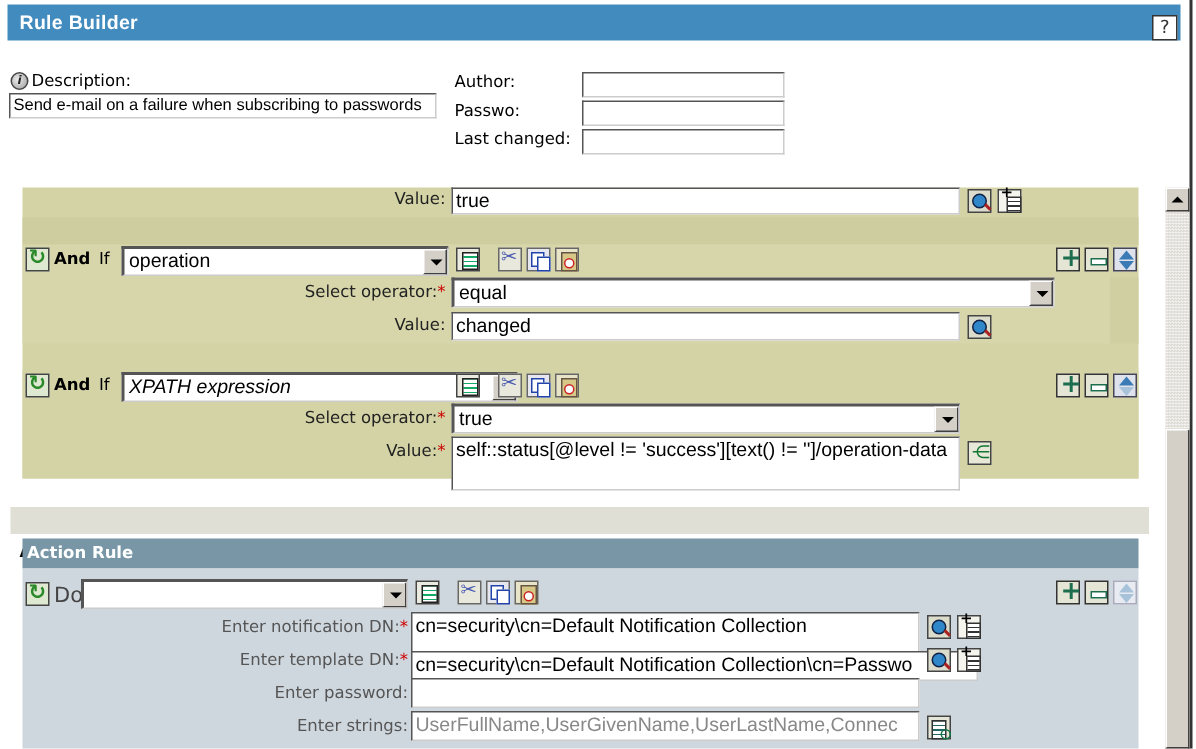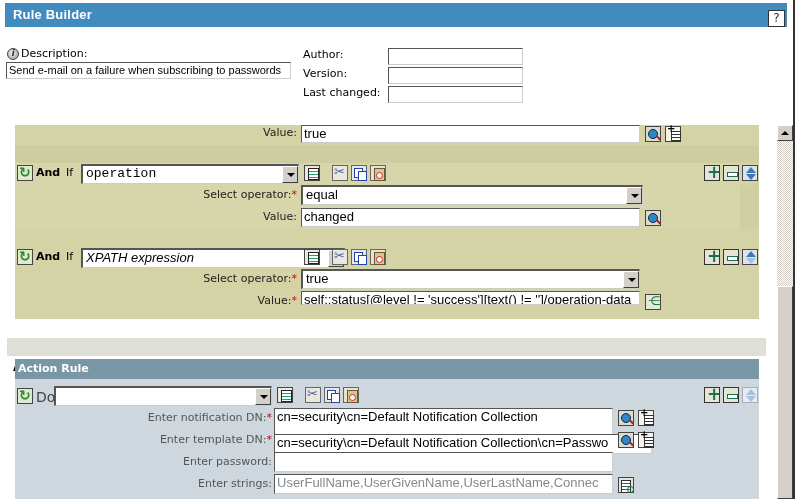--- a/index.html
+++ b/index.html
@@ -97,52 +97,52 @@
   <span class="abs help-btn">?</span>
 </div>
 <div class="abs right-border"></div>
 
 <span class="abs info-icon">i</span>
 <span class="abs lbl" style="left:21px; top:47px;">Description:</span>
 <div class="abs textin desc-in">Send e-mail on a failure when subscribing to passwords</div>
 
 <span class="abs lbl" style="left:303px; top:48px;">Author:</span>
 <div class="abs textin" style="left:388px; top:48px; width:135px; height:17px;"></div>
-<span class="abs lbl" style="left:303px; top:67px;">Version:</span>
+<span class="abs lbl" style="left:303px; top:67px;">Passwo:</span>
 <div class="abs textin" style="left:388px; top:67px; width:135px; height:17px;"></div>
 <span class="abs lbl" style="left:303px; top:86px;">Last changed:</span>
 <div class="abs textin" style="left:388px; top:86px; width:135px; height:17px;"></div>
 
 <div class="abs cond-area"></div>
 <div class="abs cond-row-bg"></div>
 <div class="abs cond-inner"></div>
 <div class="abs cond-right-strip"></div>
 
 <span class="abs rlabel" style="left:200px; top:126px; width:97px;">Value:</span>
 <div class="abs textin" style="left:301px; top:125px; width:339px; height:18px; font-size:13px;">true</div>
 <span class="abs icon-btn ic-search" style="left:645px; top:126px;"></span>
 <span class="abs icon-btn ic-browse" style="left:665px; top:126px;"></span>
 
 <span class="abs icon-btn ic-refresh" style="left:17px; top:165px;"></span>
 <span class="abs kw" style="left:36px; top:166px;">And</span>
 <span class="abs kw-if" style="left:66px; top:166px;">If</span>
-<div class="abs sel" style="left:81px; top:164px; width:218px; height:20px;font-family:Liberation Mono, monospace;">
+<div class="abs sel" style="left:81px; top:164px; width:218px; height:20px;">
   <span>operation</span>
   <span class="dd"></span>
 </div>
 <span class="abs icon-btn ic-edit" style="left:304px; top:165px;"></span>
 <span class="abs icon-btn ic-cut" style="left:332px; top:165px;"></span>
 <span class="abs icon-btn ic-copy" style="left:351px; top:165px;"></span>
 <span class="abs icon-btn ic-paste" style="left:370px; top:165px;"></span>
 <span class="abs icon-btn ic-plus" style="left:704px; top:165px;"></span>
 <span class="abs icon-btn ic-minus" style="left:723px; top:165px;"></span>
 <span class="abs icon-btn ic-updown" style="left:742px; top:165px;"></span>
 
 <span class="abs rlabel" style="left:150px; top:188px; width:147px;"><span>Select operator:</span><span class="req">*</span></span>
-<div class="abs sel" style="left:301px; top:185px; width:342px; height:20px;">
+<div class="abs sel" style="left:301px; top:185px; width:402px; height:20px;">
   <span>equal</span>
   <span class="dd"></span>
 </div>
 <span class="abs rlabel" style="left:200px; top:210px; width:97px;">Value:</span>
 <div class="abs textin" style="left:301px; top:208px; width:339px; height:19px; font-size:13px;">changed</div>
 <span class="abs icon-btn ic-search" style="left:645px; top:210px;"></span>
 
 <div class="abs cond-inner2"></div>
 <span class="abs icon-btn ic-refresh" style="left:17px; top:249px;"></span>
 <span class="abs kw" style="left:36px; top:250px;">And</span>
@@ -158,21 +158,21 @@
 <span class="abs icon-btn ic-plus" style="left:704px; top:249px;"></span>
 <span class="abs icon-btn ic-minus" style="left:723px; top:249px;"></span>
 <span class="abs icon-btn ic-updown down-dis" style="left:742px; top:249px;"></span>
 
 <span class="abs rlabel" style="left:150px; top:272px; width:147px;"><span>Select operator:</span><span class="req">*</span></span>
 <div class="abs sel" style="left:301px; top:269px; width:339px; height:20px;">
   <span>true</span>
   <span class="dd"></span>
 </div>
 <span class="abs rlabel" style="left:200px; top:294px; width:97px;"><span>Value:</span><span class="req">*</span></span>
-<div class="abs textin" style="left:301px; top:291px; width:339px; height:14px; font-size:13px;">self::status[@level != 'success'][text() != '']/operation-data</div>
+<div class="abs textin" style="left:301px; top:291px; width:339px; height:36px; font-size:13px;">self::status[@level != 'success'][text() != '']/operation-data</div>
 <span class="abs icon-btn ic-xpath" style="left:645px; top:294px;"></span>
 
 <div class="abs actions-head"></div>
 <span class="abs actions-text">Actions</span>
 <div class="abs actlist-head"></div>
 <span class="abs actlist-text">Action Rule</span>
 <div class="abs act-area"></div>
 
 <span class="abs icon-btn ic-refresh" style="left:17px; top:388px;"></span>
 <span class="abs" style="left:36px; top:389px; font-size:14px; color:#444;">Do</span>

